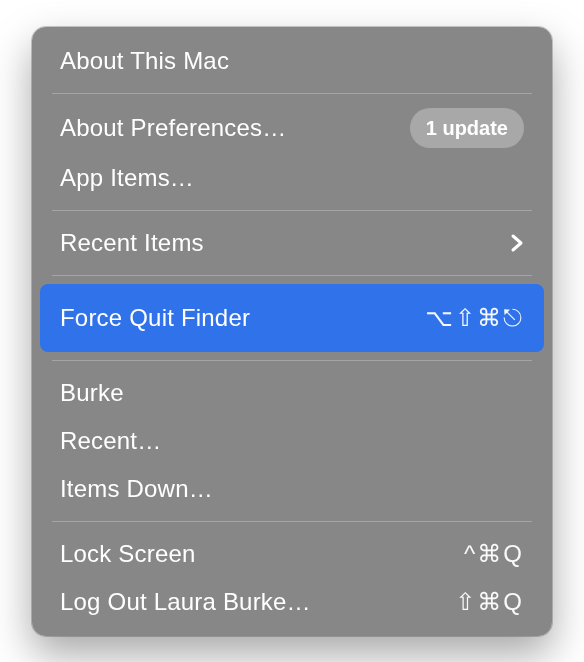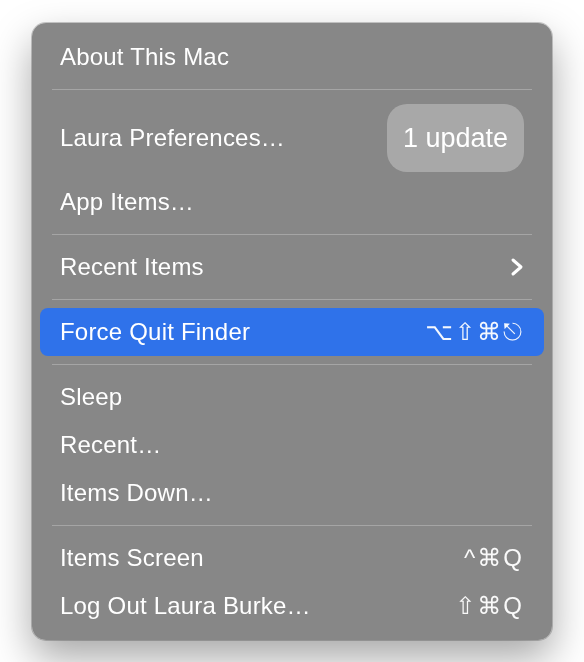--- a/index.html
+++ b/index.html
@@ -31,37 +31,38 @@
       padding: 6px 28px;
       font-size: 24px;
       line-height: 36px;
       cursor: default;
       color: #ffffff;
     }
     .menu-item.highlighted {
       background: #2f72ea;
       margin: 0 8px;
       border-radius: 8px;
-      padding: 6px 20px;
+      padding: 16px 20px;
     }
     .menu-item .label {
       letter-spacing: 0.2px;
     }
     .divider {
       height: 1px;
       background: rgba(255,255,255,0.25);
       margin: 8px 20px;
     }
     .badge {
       background: rgba(255,255,255,0.28);
       color: #ffffff;
-      font-size: 27px;
-      padding: 16px 16px;
+      font-size: 20px;
+      padding: 2px 16px;
       border-radius: 20px;
       white-space: nowrap;
+      font-weight: bold;
     }
     .right {
       display: flex;
       align-items: center;
       gap: 6px;
     }
     .shortcut {
       font-size: 24px;
       color: rgba(255,255,255,0.95);
       letter-spacing: 2px;
@@ -79,21 +80,21 @@
 
 <div class="menu">
 
   <div class="menu-item">
     <span class="label">About This Mac</span>
   </div>
 
   <div class="divider"></div>
 
   <div class="menu-item">
-    <span class="label">Laura Preferences…</span>
+    <span class="label">About Preferences…</span>
     <span class="badge">1 update</span>
   </div>
 
   <div class="menu-item">
     <span class="label">App Items…</span>
   </div>
 
   <div class="divider"></div>
 
   <div class="menu-item">
@@ -110,35 +111,35 @@
   <div class="divider"></div>
 
   <div class="menu-item highlighted">
     <span class="label">Force Quit Finder</span>
     <span class="shortcut">⌥⇧⌘⎋</span>
   </div>
 
   <div class="divider"></div>
 
   <div class="menu-item">
-    <span class="label">Sleep</span>
+    <span class="label">Burke</span>
   </div>
 
   <div class="menu-item">
     <span class="label">Recent…</span>
   </div>
 
   <div class="menu-item">
     <span class="label">Items Down…</span>
   </div>
 
   <div class="divider"></div>
 
   <div class="menu-item">
-    <span class="label">Items Screen</span>
+    <span class="label">Lock Screen</span>
     <span class="shortcut">^⌘Q</span>
   </div>
 
   <div class="menu-item">
     <span class="label">Log Out Laura Burke…</span>
     <span class="shortcut">⇧⌘Q</span>
   </div>
 
 </div>
 

